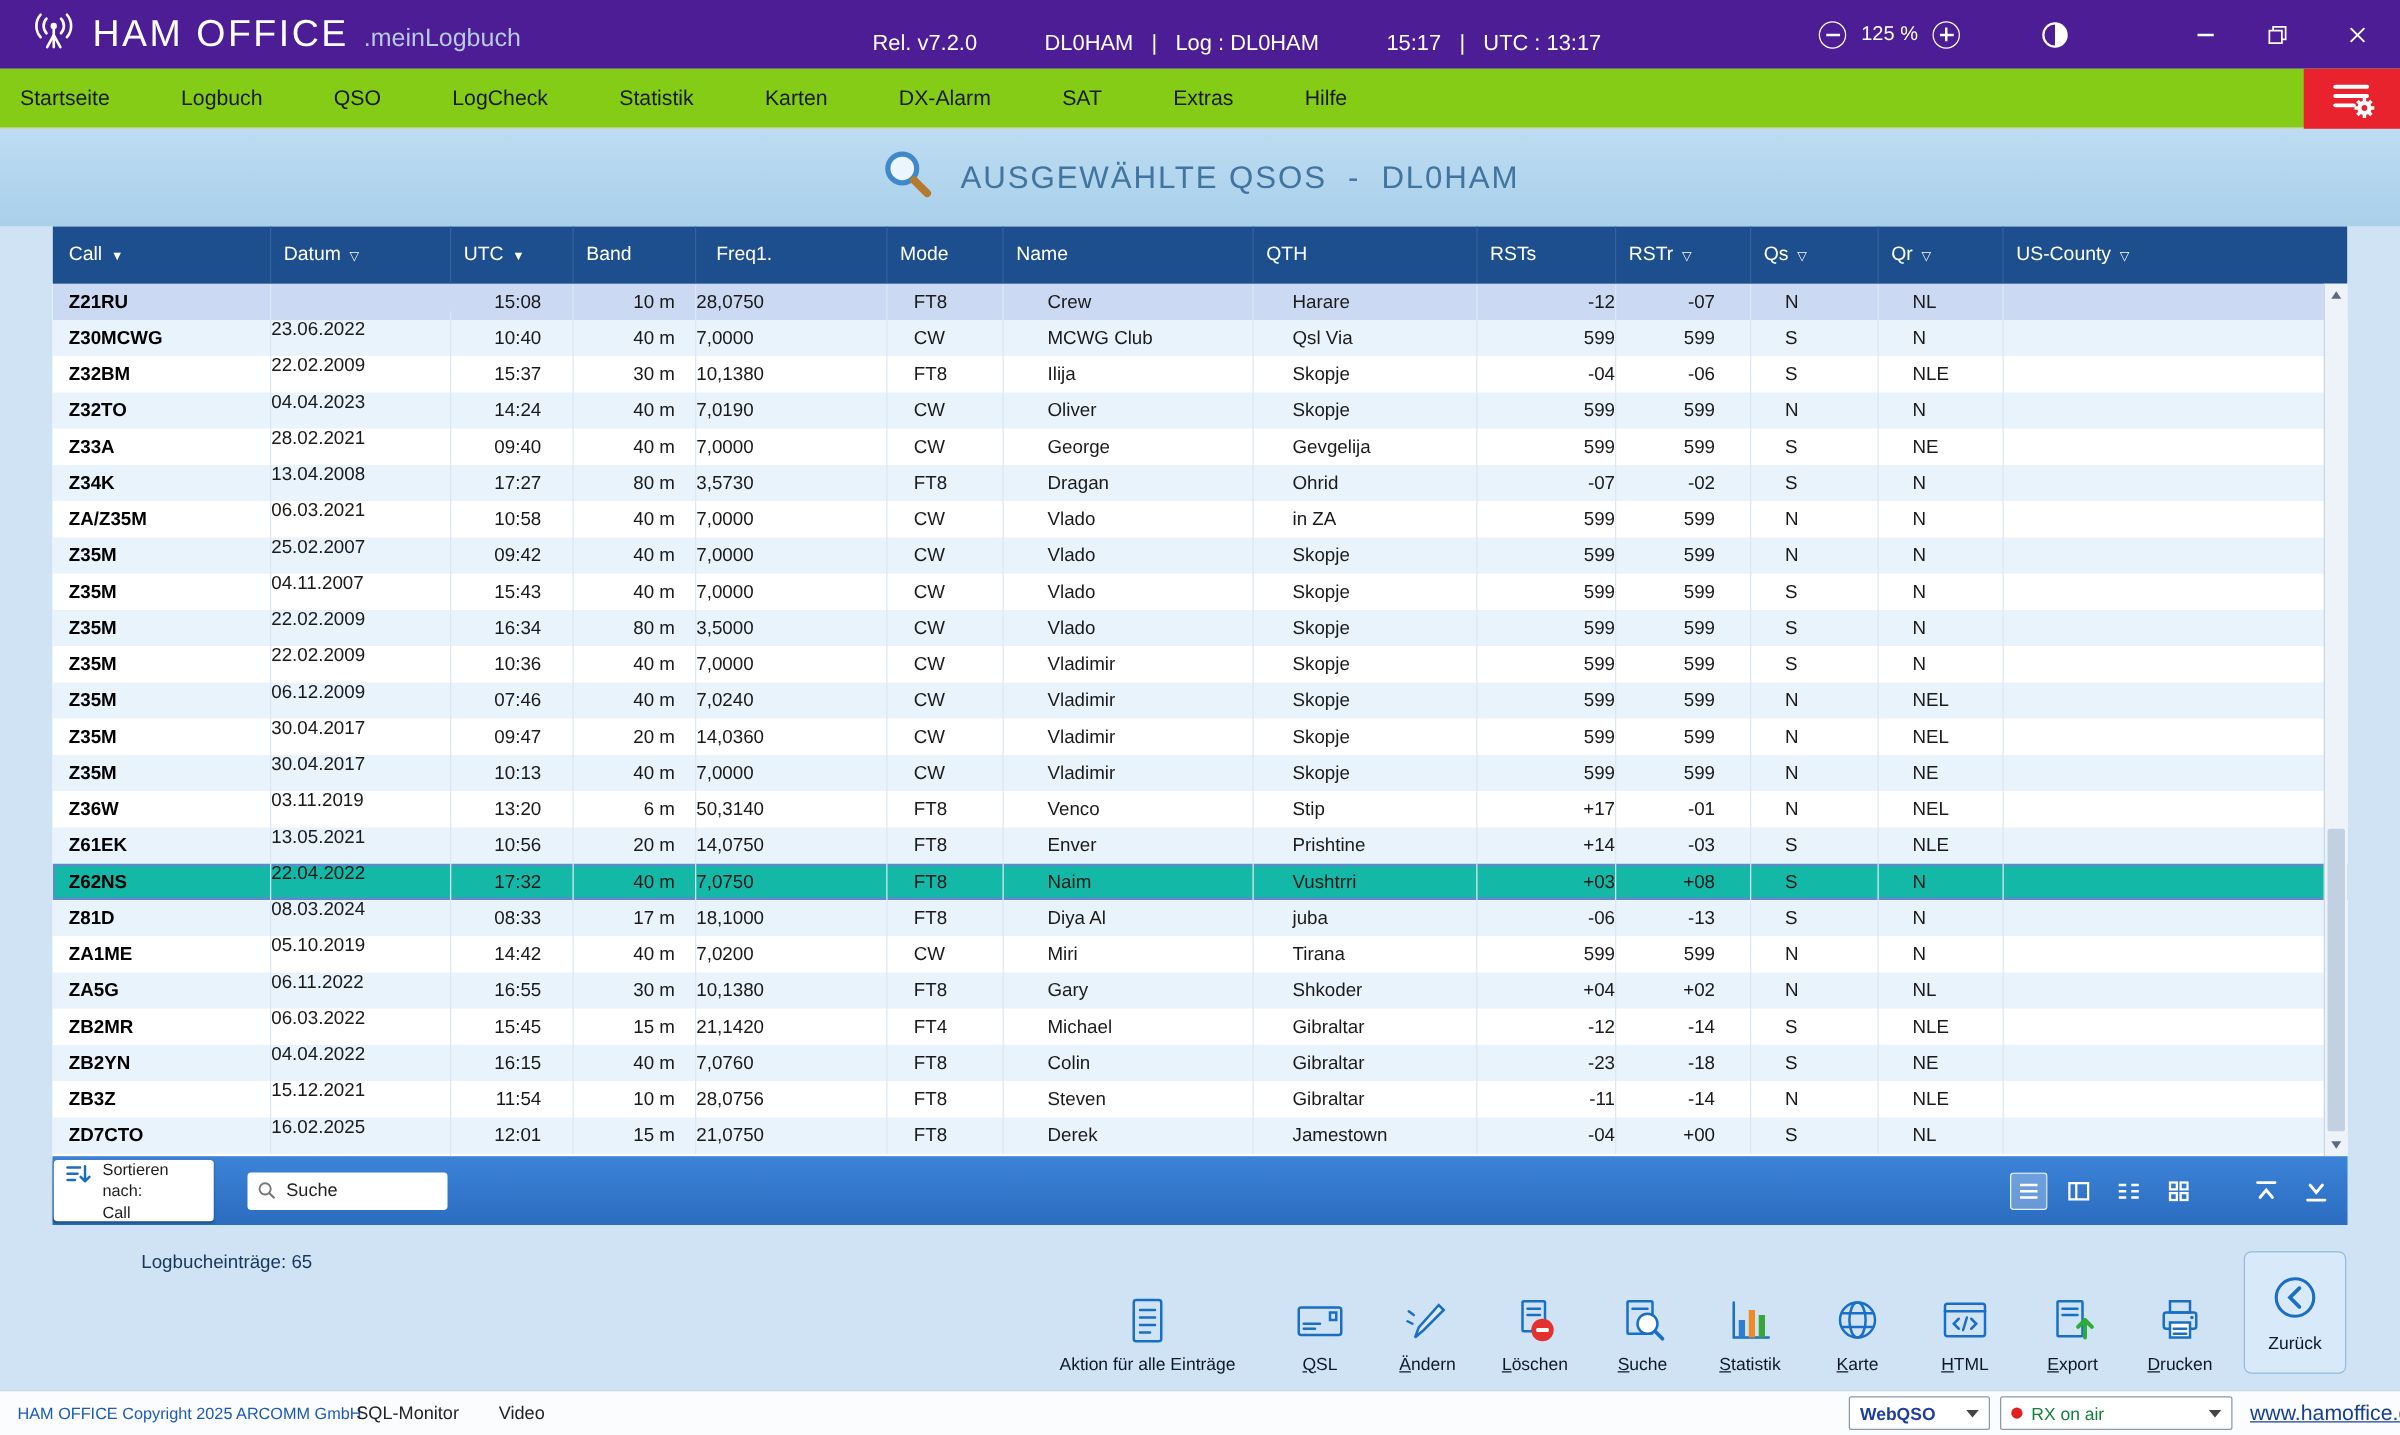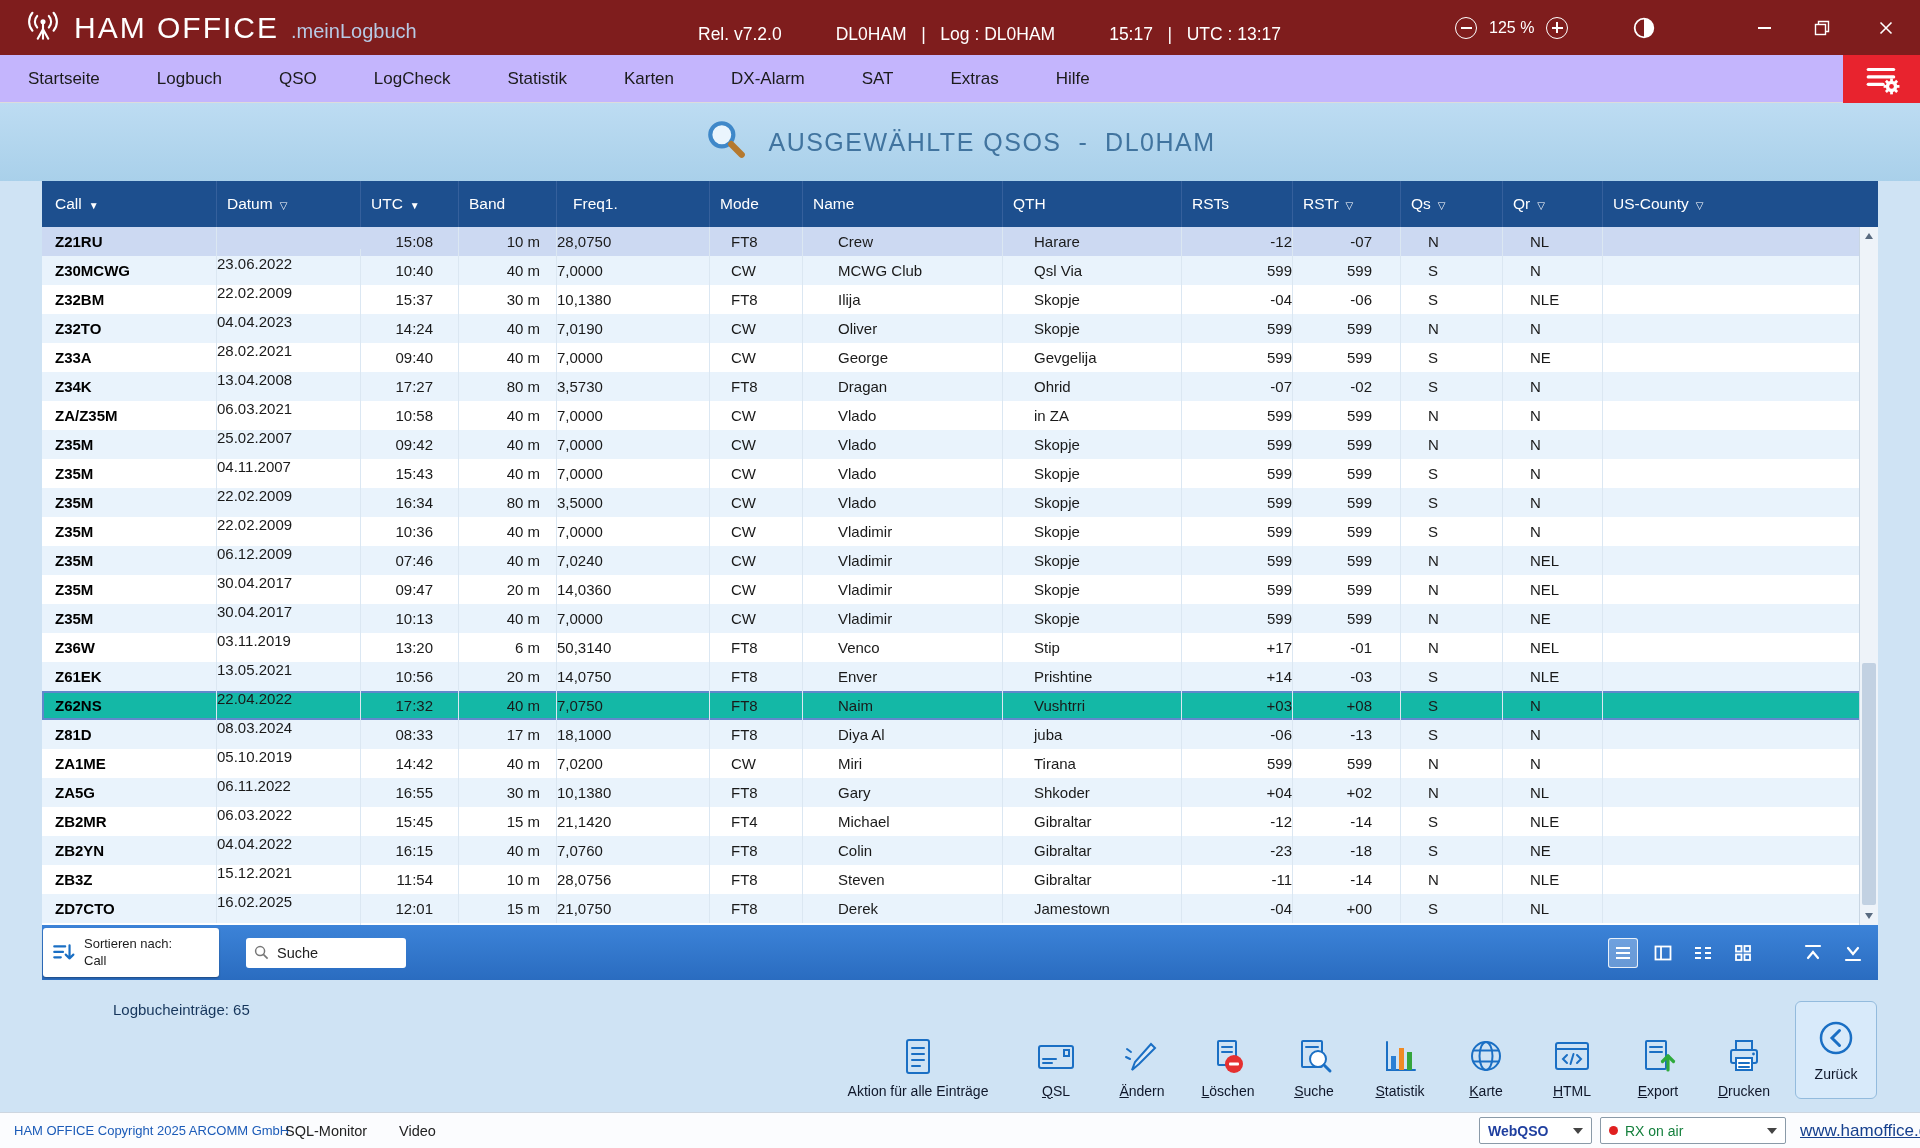--- a/index.html
+++ b/index.html
@@ -1,36 +1,36 @@
 <!DOCTYPE html>
 <html><head>
 <meta charset="utf-8">
 <style>
   html,body{margin:0;padding:0;}
   body{font-family:"Liberation Sans","DejaVu Sans",sans-serif;}
   .app{width:1920px;height:1148px;display:flex;flex-direction:column;background:#cfe3f4;overflow:hidden;position:relative;}
 
   
-  .titlebar{flex:0 0 55px;background:#7f1d1d;position:relative;color:#fff;text-align:center;}
+  .titlebar{flex:0 0 55px;background:#4c1d95;position:relative;color:#fff;text-align:center;}
   .tb-left{position:absolute;left:24px;top:0;height:55px;display:flex;align-items:center;gap:12px;}
   .app-name{font-size:30px;letter-spacing:2px;font-weight:400;}
   .app-suffix{font-size:20px;color:#b7c9e4;padding-top:8px;}
   .tb-center{position:absolute;left:698px;top:0;height:69px;display:flex;align-items:center;gap:54px;font-size:17.5px;white-space:pre;}
   .tb-zoom{position:absolute;left:1455px;top:0;height:55px;display:flex;align-items:center;gap:12px;font-size:16px;}
   .circ-btn{width:22px;height:22px;border:1.5px solid #fff;border-radius:50%;display:flex;align-items:center;justify-content:center;box-sizing:border-box;}
   .hbar{width:11px;height:2px;background:#fff;display:block;}
   .plus{position:relative;}
   .plus .vbar{position:absolute;width:2px;height:11px;background:#fff;}
   .moon-wrap{position:absolute;left:1633px;top:17px;}
   .win{position:absolute;top:0;height:55px;width:52px;display:flex;align-items:center;justify-content:center;}
   .win-min{left:1738px;} .win-max{left:1796px;} .win-close{left:1856px;width:60px;}
   .mini-bar{width:13px;height:2px;background:#fff;display:block;}
 
   
-  .menubar{flex:0 0 48px;background:#c4b5fd;display:flex;align-items:center;gap:57px;padding-left:28px;position:relative;border-bottom:1px solid #dcdcdc;box-sizing:border-box;}
+  .menubar{flex:0 0 48px;background:#84cc16;display:flex;align-items:center;gap:57px;padding-left:16px;position:relative;border-bottom:1px solid #dcdcdc;box-sizing:border-box;}
   .menu-item{font-size:17px;color:#1b1b1b;}
   .menu-red-btn{position:absolute;right:0;top:0;width:77px;height:48px;background:#e8232e;display:flex;align-items:center;justify-content:center;}
 
   
   .banner{flex:0 0 78px;background:linear-gradient(#bddcf2,#a9d0ea);display:flex;align-items:center;justify-content:center;gap:20px;}
   .banner-title{font-size:25px;font-weight:400;color:#41749f;letter-spacing:1.5px;white-space:pre;margin:0;}
 
   
   .table-outer{flex:1 1 auto;margin:0 42px;background:#fff;display:flex;flex-direction:column;position:relative;overflow:hidden;}
   .thead,.trow{display:grid;grid-template-columns:175px 144px 98px 98px 153px 93px 200px 179px 111px 108px 102px 100px minmax(0,1fr);}
@@ -60,21 +60,21 @@
   .td:nth-child(12){padding-left:27px;}
   .vscroll{position:absolute;top:46px;right:0;bottom:0;width:19px;background:#eef3f9;border-left:1px solid #c9d6e3;box-sizing:border-box;}
   .sb-up,.sb-down{position:absolute;left:0;right:0;height:18px;display:flex;align-items:center;justify-content:center;}
   .sb-up{top:0;} .sb-down{bottom:0;}
   .tri-up{width:0;height:0;border:4.5px solid transparent;border-bottom:6px solid #5a6b80;margin-top:-4px;}
   .tri-down{width:0;height:0;border:4.5px solid transparent;border-top:6px solid #5a6b80;margin-bottom:-4px;}
   .sb-thumb{position:absolute;left:2px;right:2px;bottom:20px;height:242px;background:#c2d1e2;border-radius:2px;}
 
   
   .bluestrip{flex:0 0 55px;margin:0 42px;background:linear-gradient(#3c83d8,#2a6cc0);display:flex;align-items:center;position:relative;}
-  .sortbox{margin-left:1px;width:176px;height:49px;background:#fff;border-radius:3px;display:flex;align-items:center;gap:9px;padding:0 8px;box-sizing:border-box;box-shadow:0 1px 2px rgba(0,0,0,.35);}
+  .sortbox{margin-left:1px;width:128px;height:49px;background:#fff;border-radius:3px;display:flex;gap:9px;padding:0 8px;box-sizing:border-box;box-shadow:0 1px 2px rgba(0,0,0,.35);}
   .sort-text{font-size:13px;line-height:1.3;color:#1c1c1c;}
   .searchbox{margin-left:27px;width:160px;height:30px;background:#fff;border-radius:3px;display:flex;align-items:center;gap:6px;padding:0 8px;box-sizing:border-box;}
   .searchbox input{border:none;outline:none;width:110px;font-size:14.5px;font-family:inherit;background:transparent;color:#1c1c1c;}
   .searchbox input::placeholder{color:#222;opacity:1;}
   .views{margin-left:auto;display:flex;align-items:center;gap:10px;padding-right:10px;}
   .vbtn{width:30px;height:30px;display:flex;align-items:center;justify-content:center;border-radius:3px;}
   .vbtn.active{background:rgba(255,255,255,.28);box-shadow:inset 0 0 0 1px rgba(255,255,255,.85);}
   .vspacer{width:20px;}
 
   

